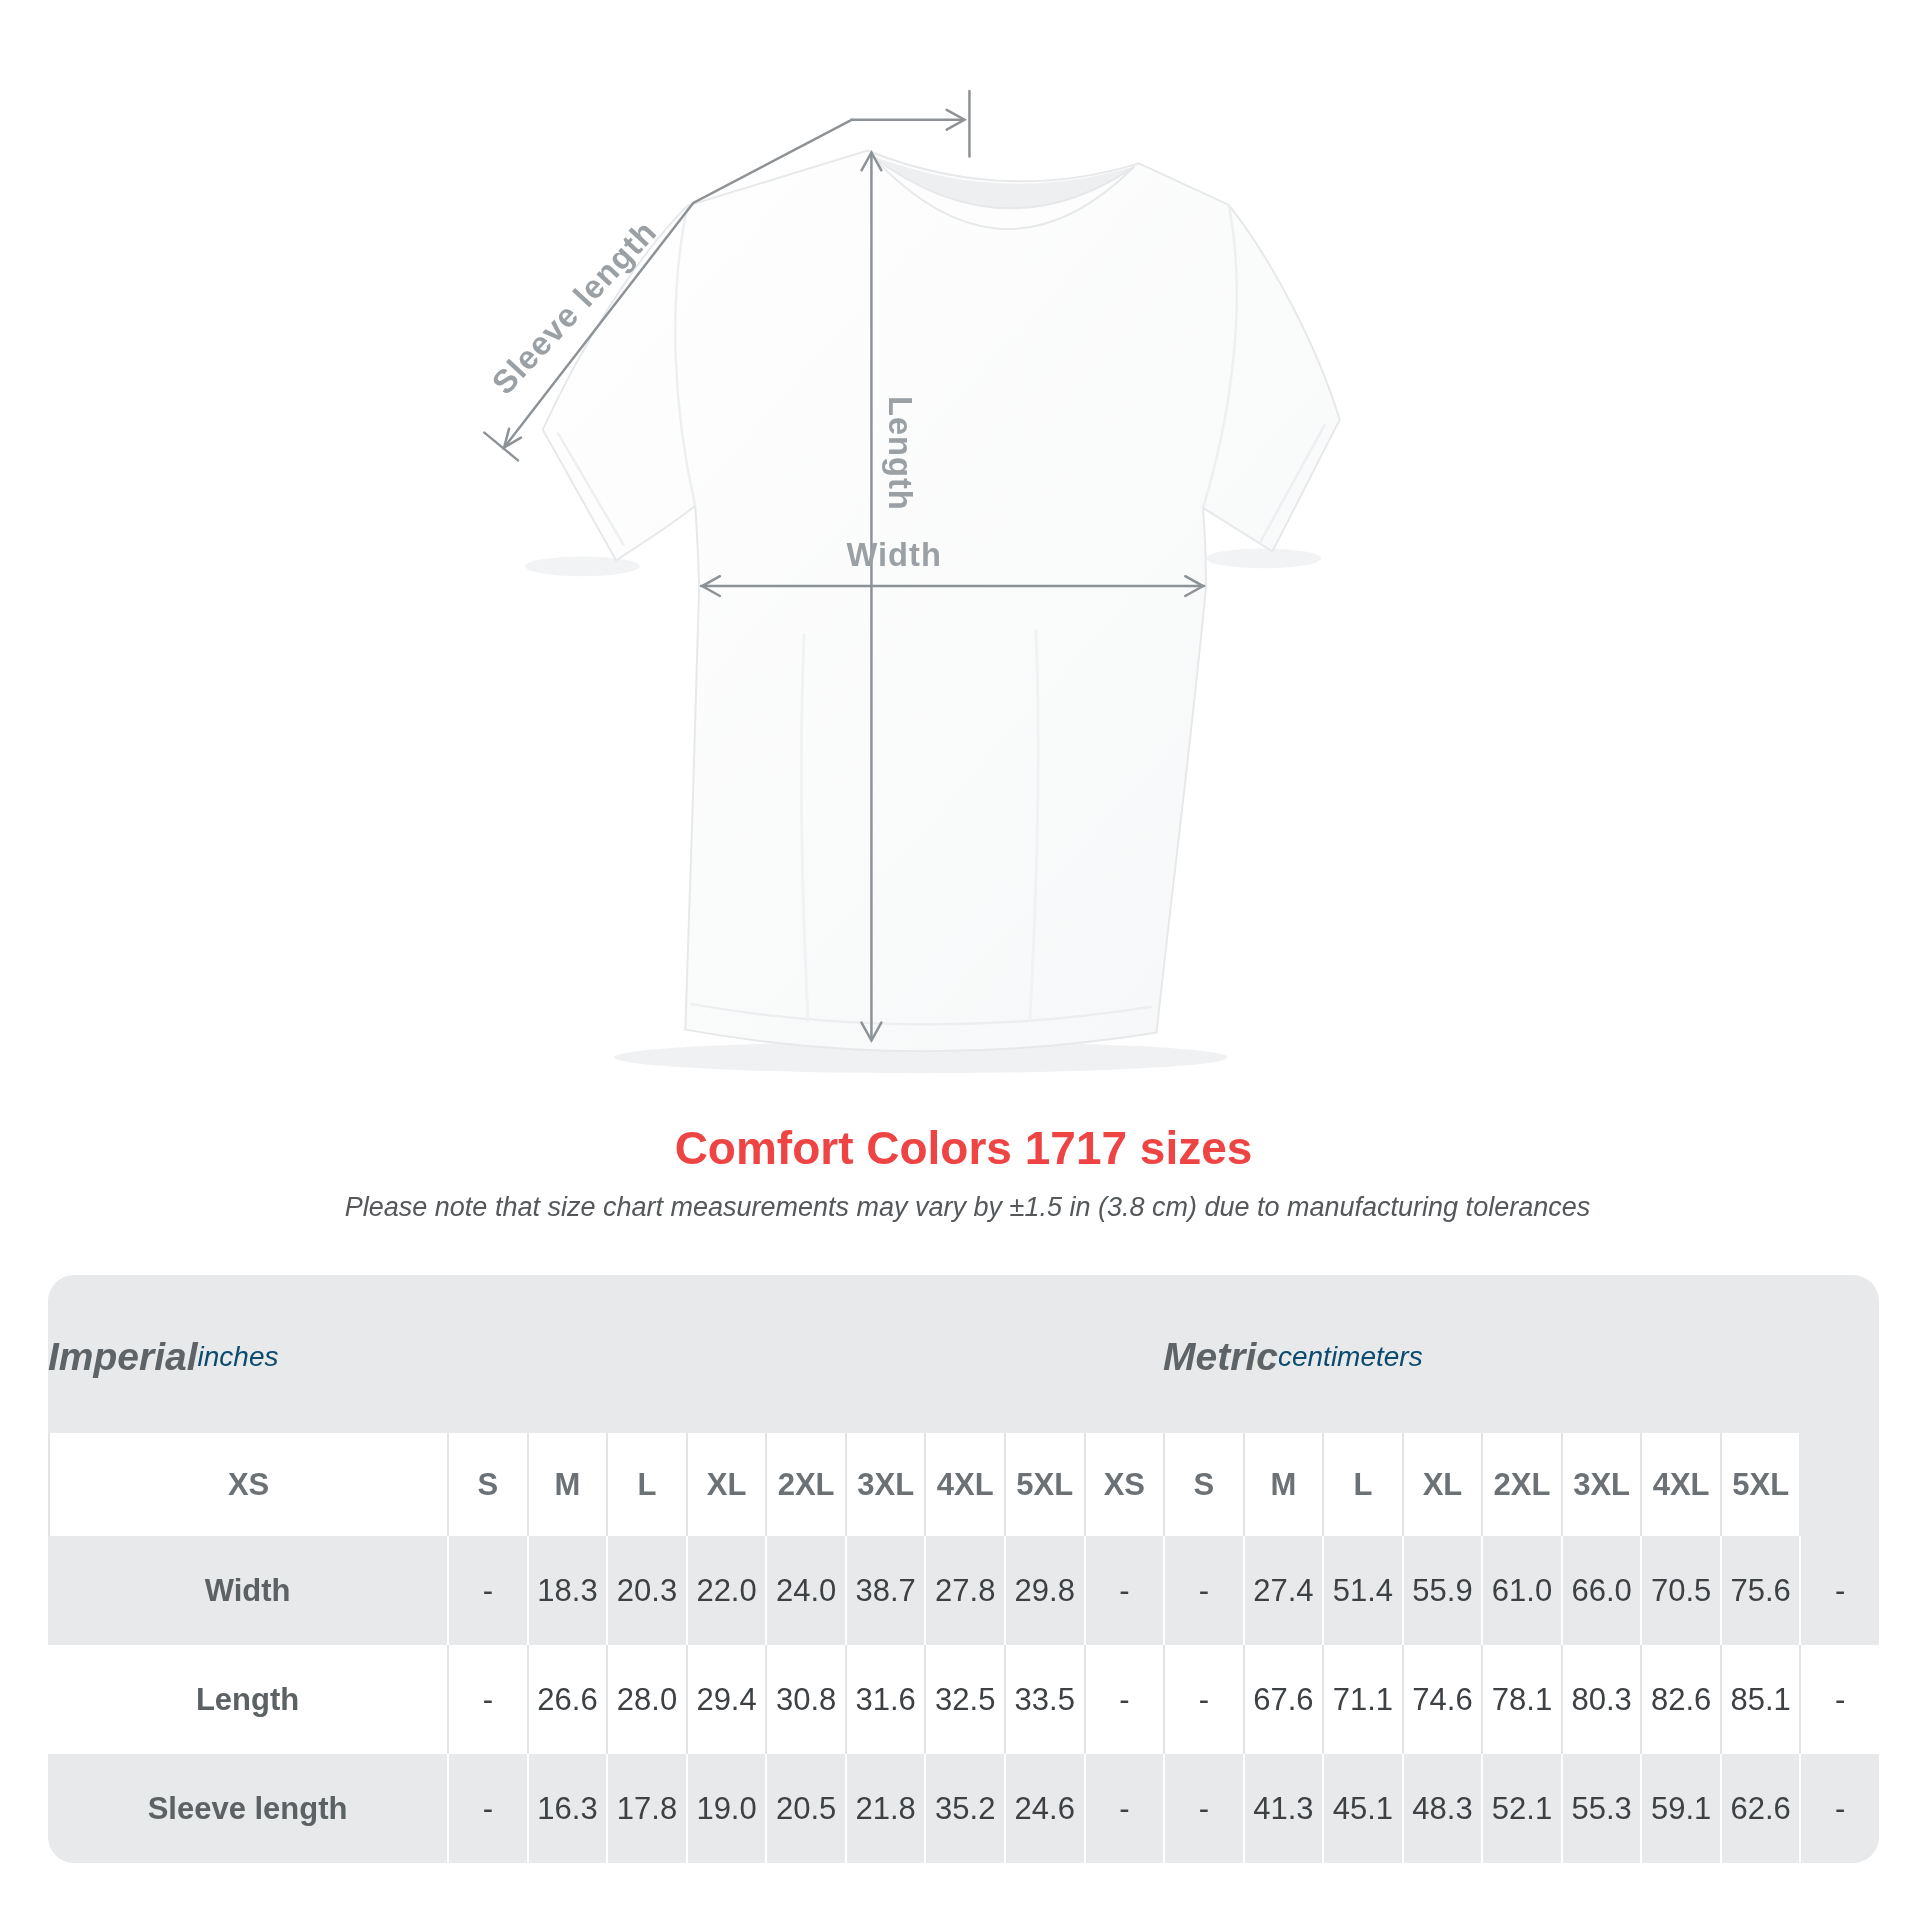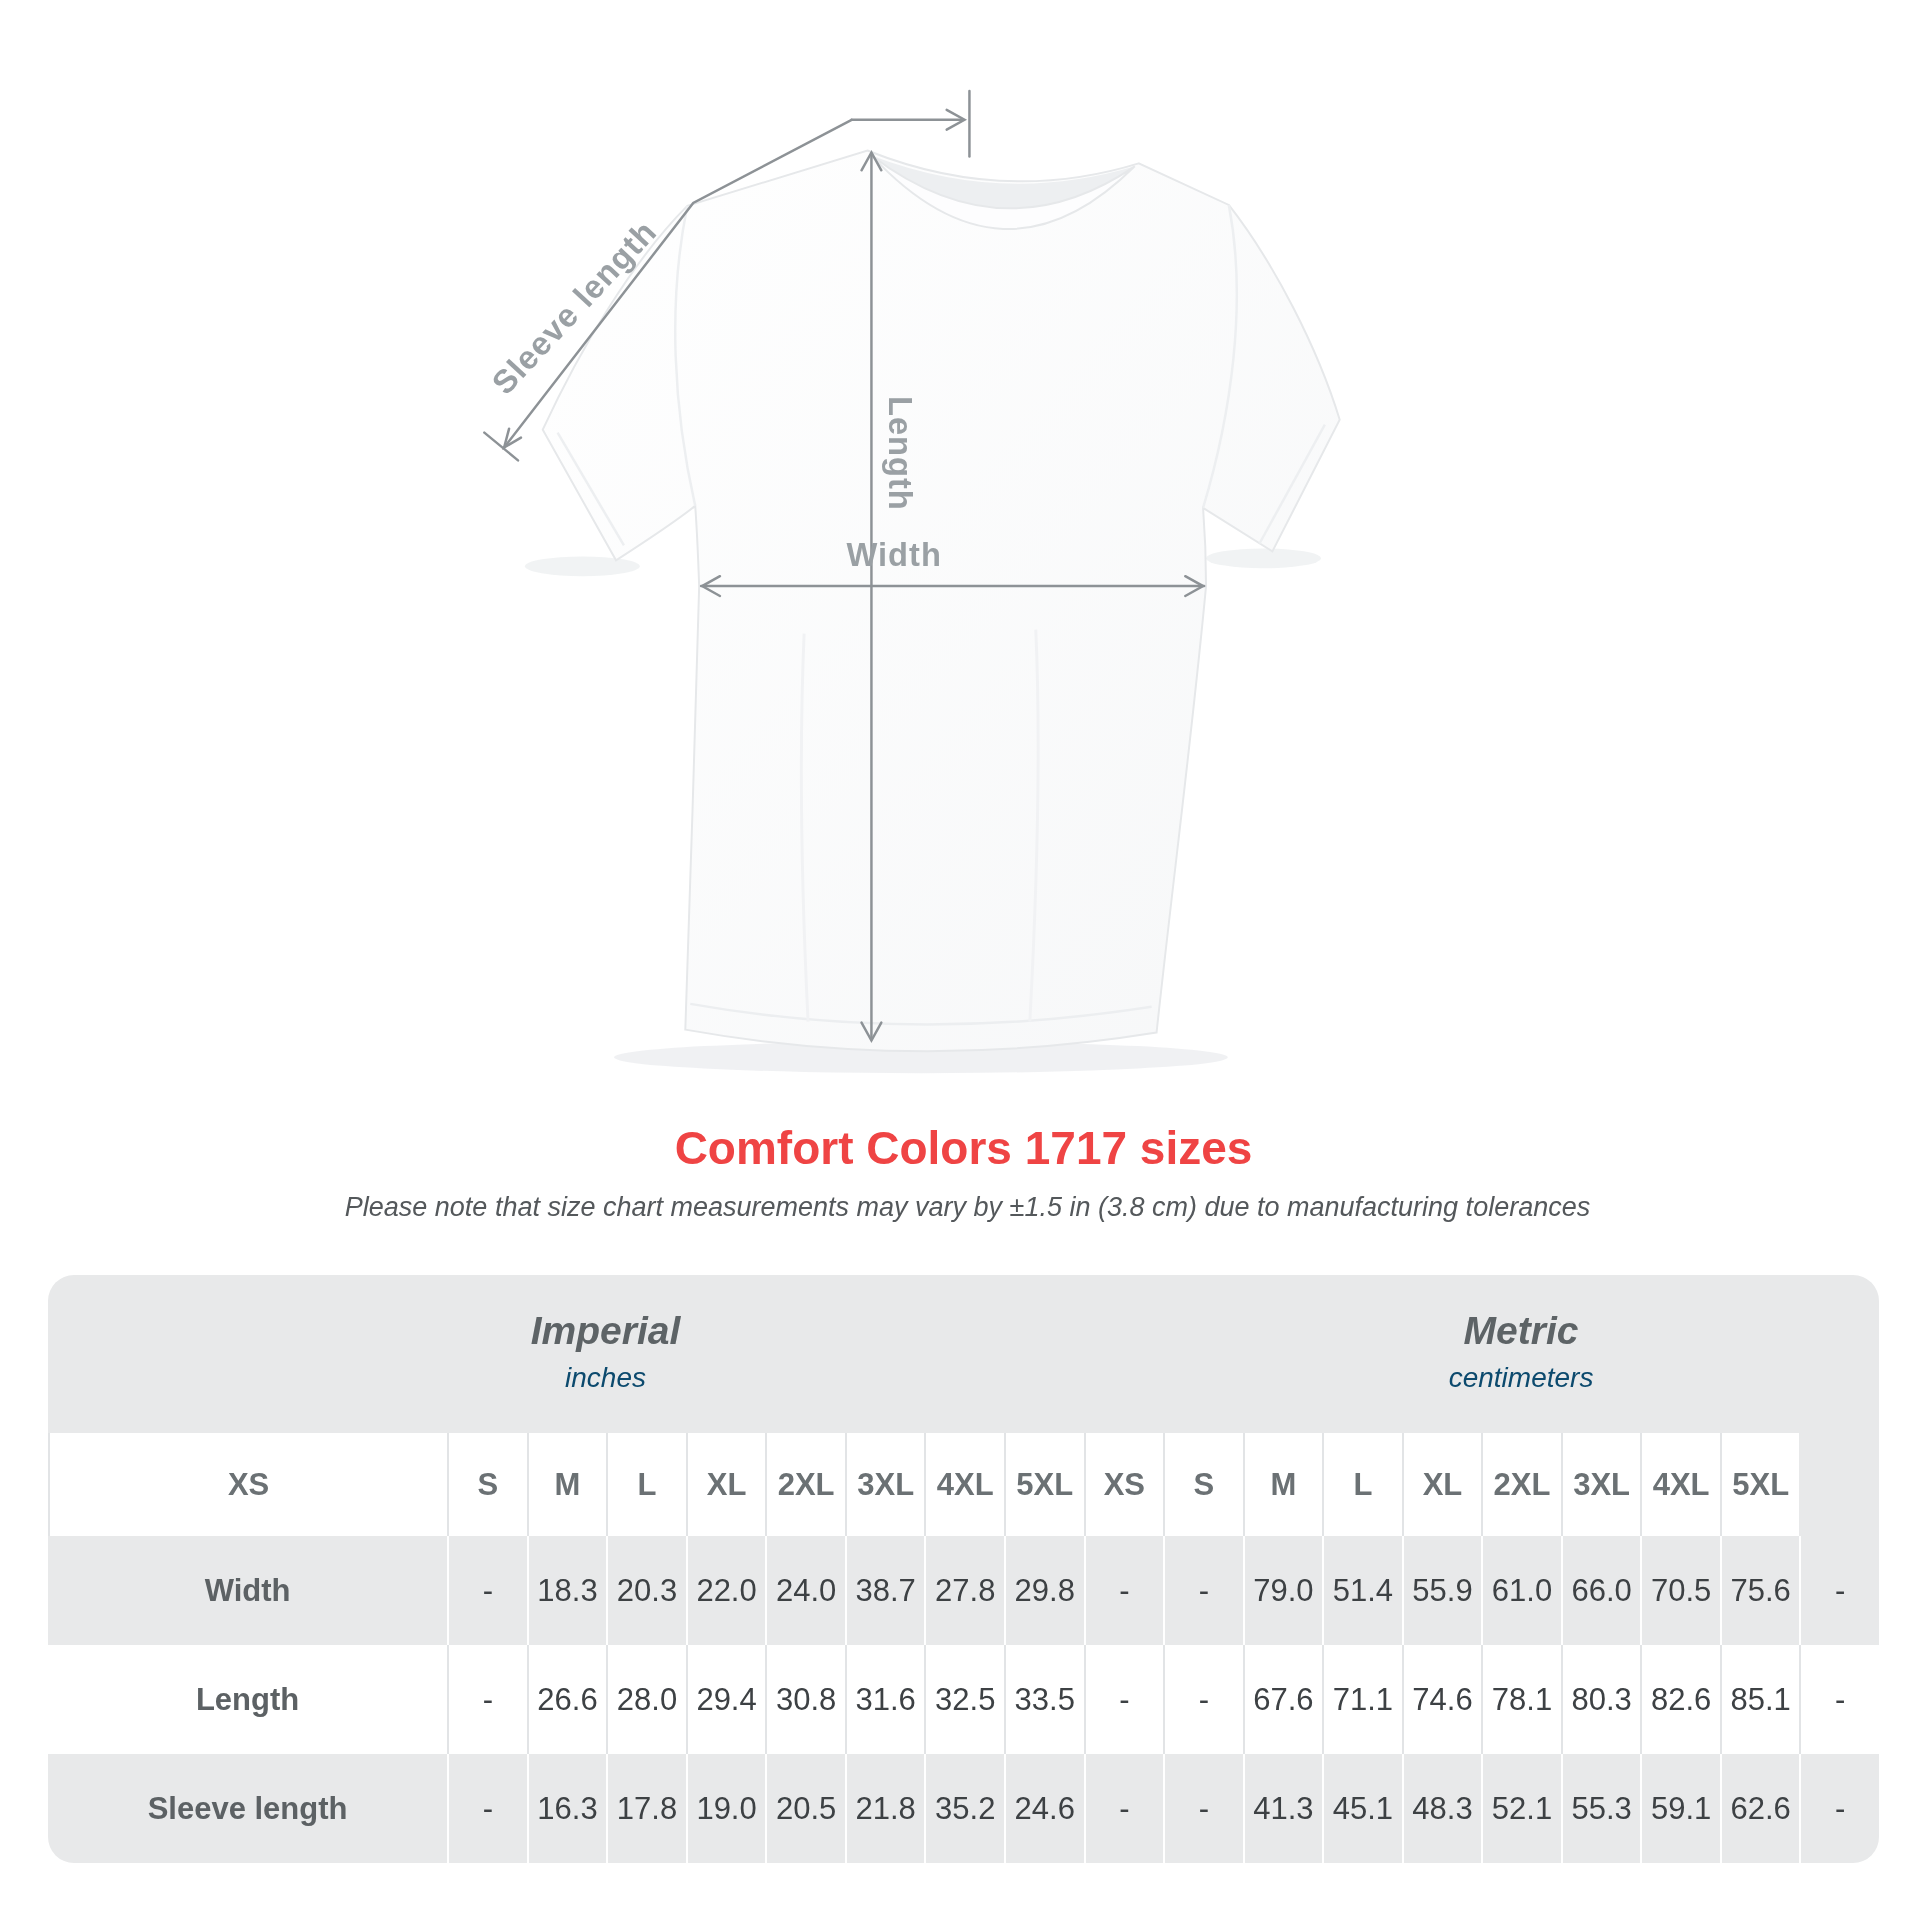--- a/index.html
+++ b/index.html
@@ -24,22 +24,22 @@
     margin:51px 48px 0 48px;
     background:#e8e9ea;
     border-radius:26px;
     overflow:hidden;
   }
   .group-row{
     display:grid;grid-template-columns:60.9% 39.1%;
     height:158px;
   }
   .group-cell{
-    display:flex;flex-direction:column;align-items:center;justify-content:flex-start;
-    padding-top:36px;row-gap:12px;
+    display:flex;flex-direction:row;align-items:center;justify-content:flex-start;
+    padding-top:6px;row-gap:12px;
   }
   .group-label{font-size:39px;font-weight:700;font-style:italic;color:#5d6366;line-height:40px;}
   .group-sublabel{font-size:28px;font-style:italic;color:#0c4a6e;line-height:30px;}
   .row{display:grid;grid-template-columns:21.8% repeat(18, 1fr);}
   .header-row{height:103px;}
   .data-row{height:109px;}
   .cell{
     display:flex;align-items:center;justify-content:center;
     font-size:31px;color:#3d4144;
   }
@@ -170,21 +170,21 @@
         <div class="cell val">-</div>
         <div class="cell val">18.3</div>
         <div class="cell val">20.3</div>
         <div class="cell val">22.0</div>
         <div class="cell val">24.0</div>
         <div class="cell val">38.7</div>
         <div class="cell val">27.8</div>
         <div class="cell val">29.8</div>
         <div class="cell val">-</div>
         <div class="cell val">-</div>
-        <div class="cell val">79.0</div>
+        <div class="cell val">27.4</div>
         <div class="cell val">51.4</div>
         <div class="cell val">55.9</div>
         <div class="cell val">61.0</div>
         <div class="cell val">66.0</div>
         <div class="cell val">70.5</div>
         <div class="cell val">75.6</div>
         <div class="cell val">-</div>
       </div>
       <div class="row data-row white">
         <div class="cell first rlabel">Length</div>

